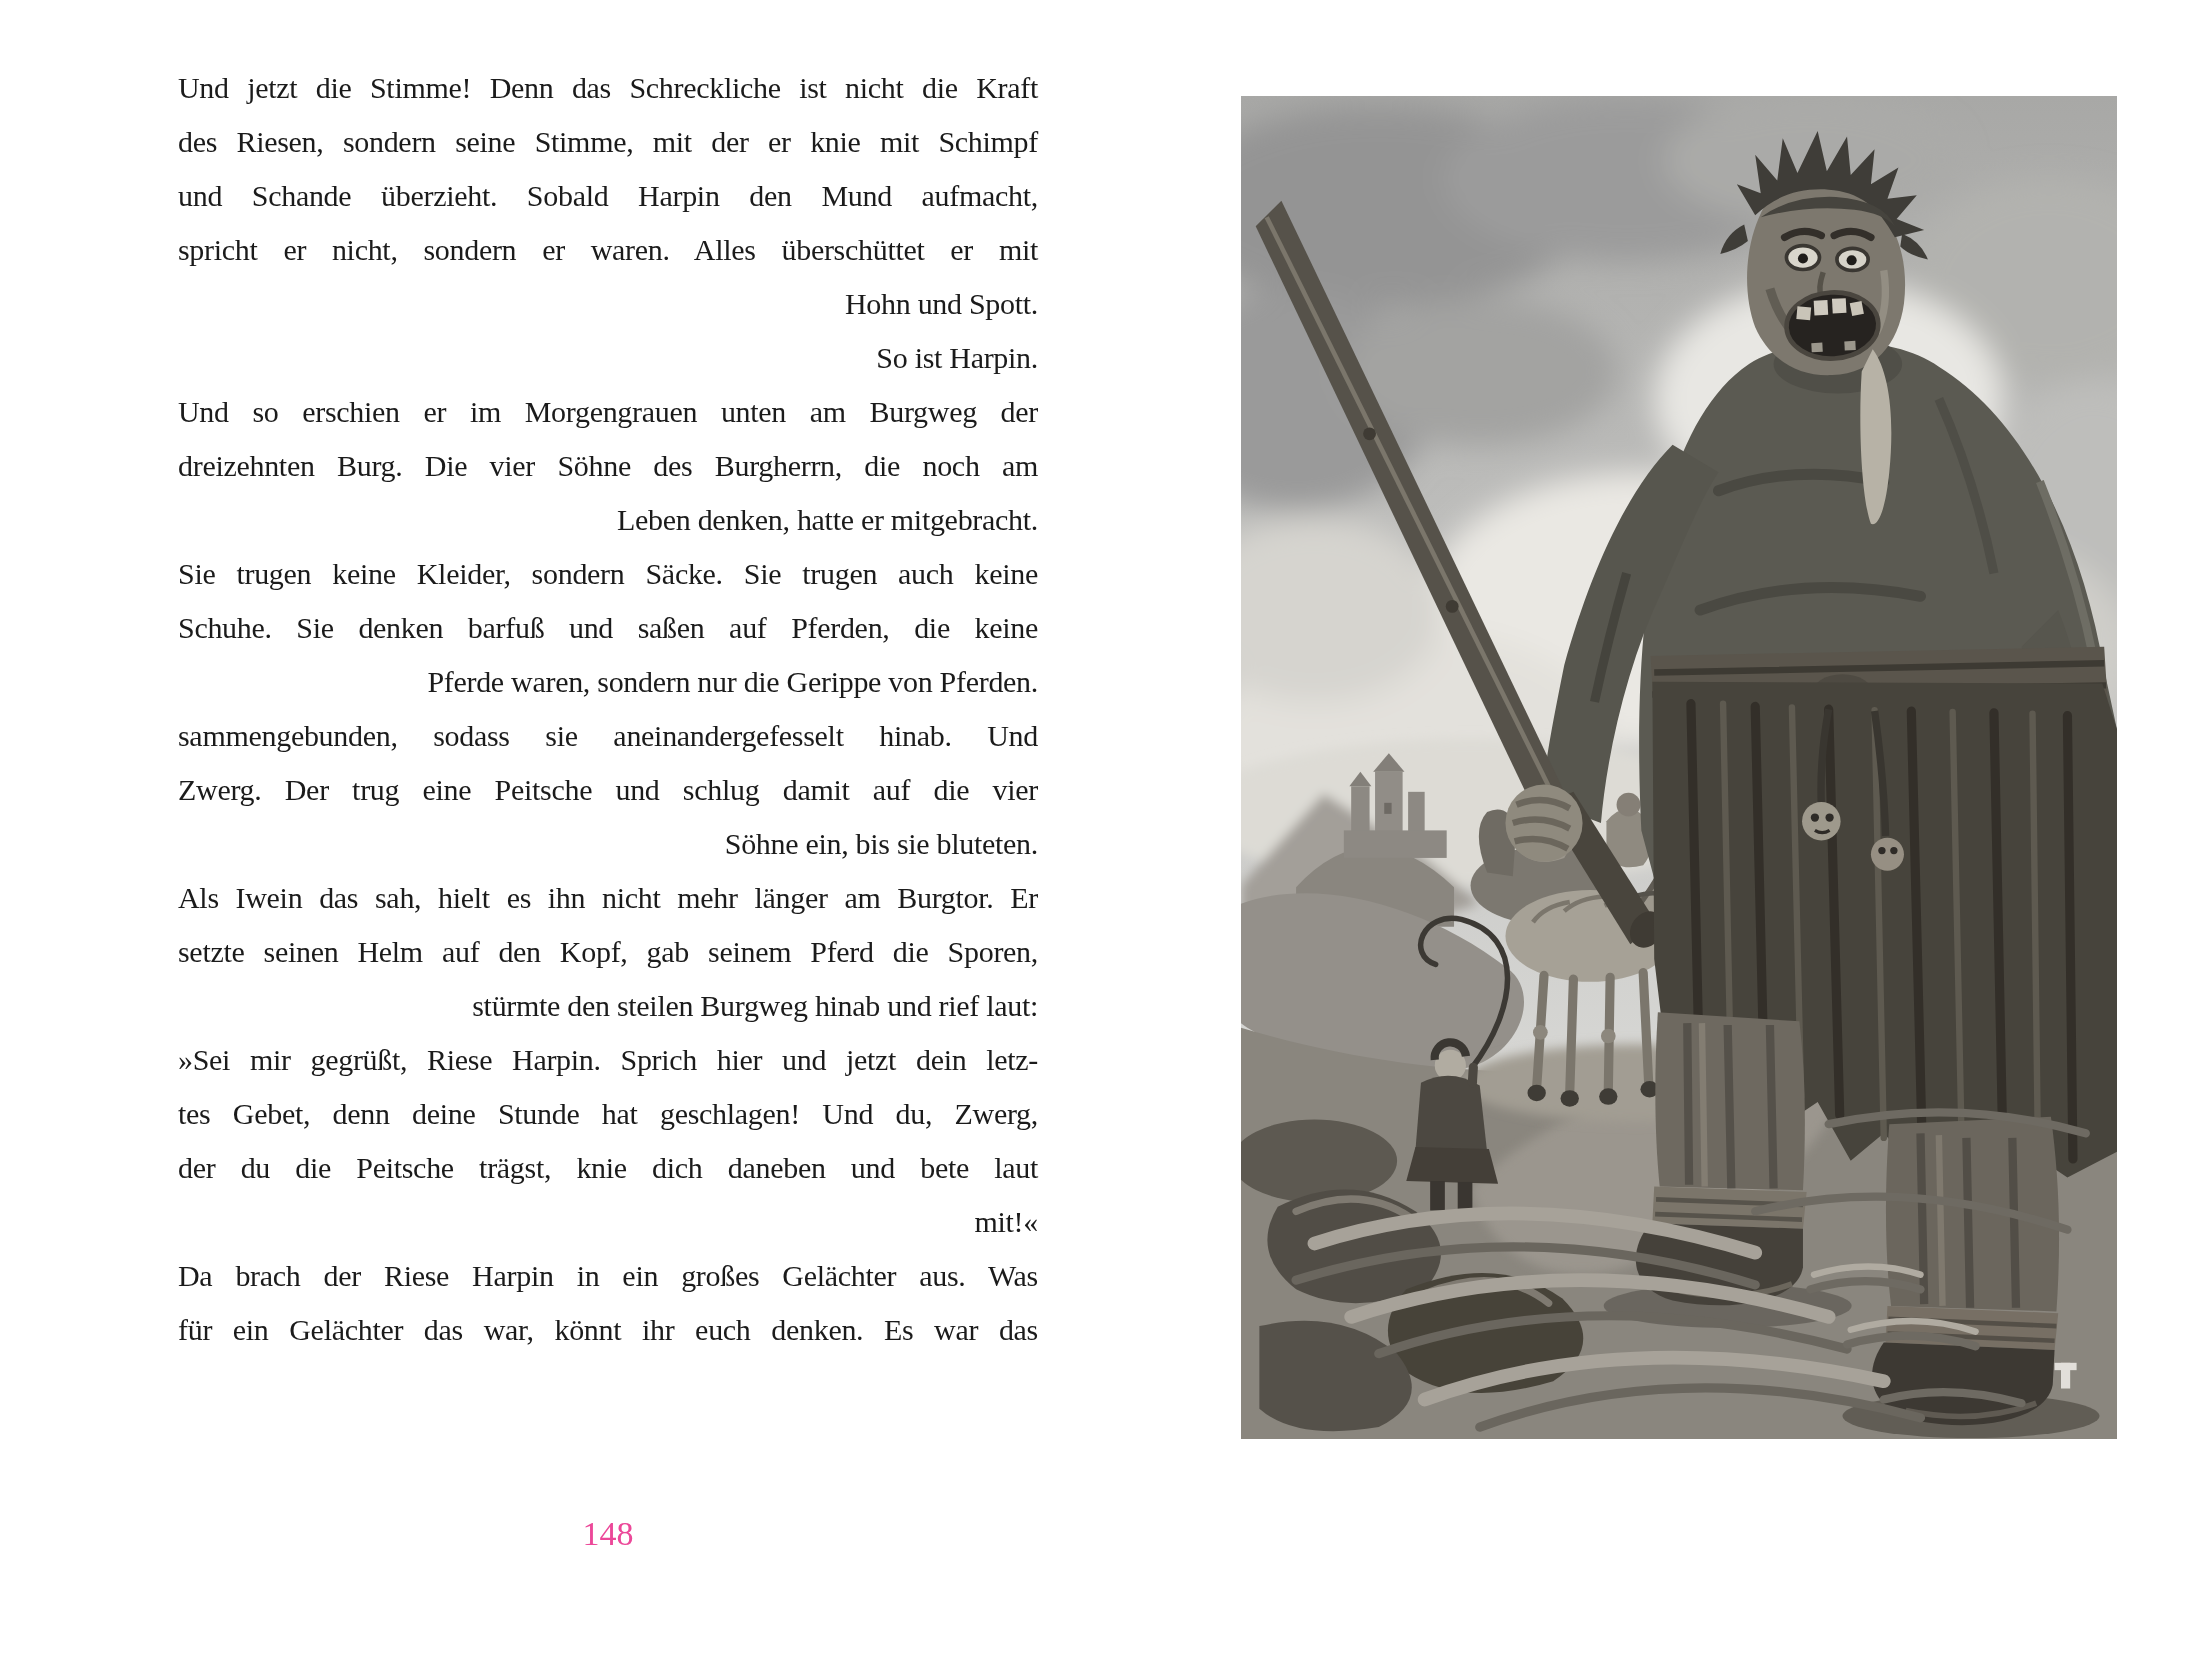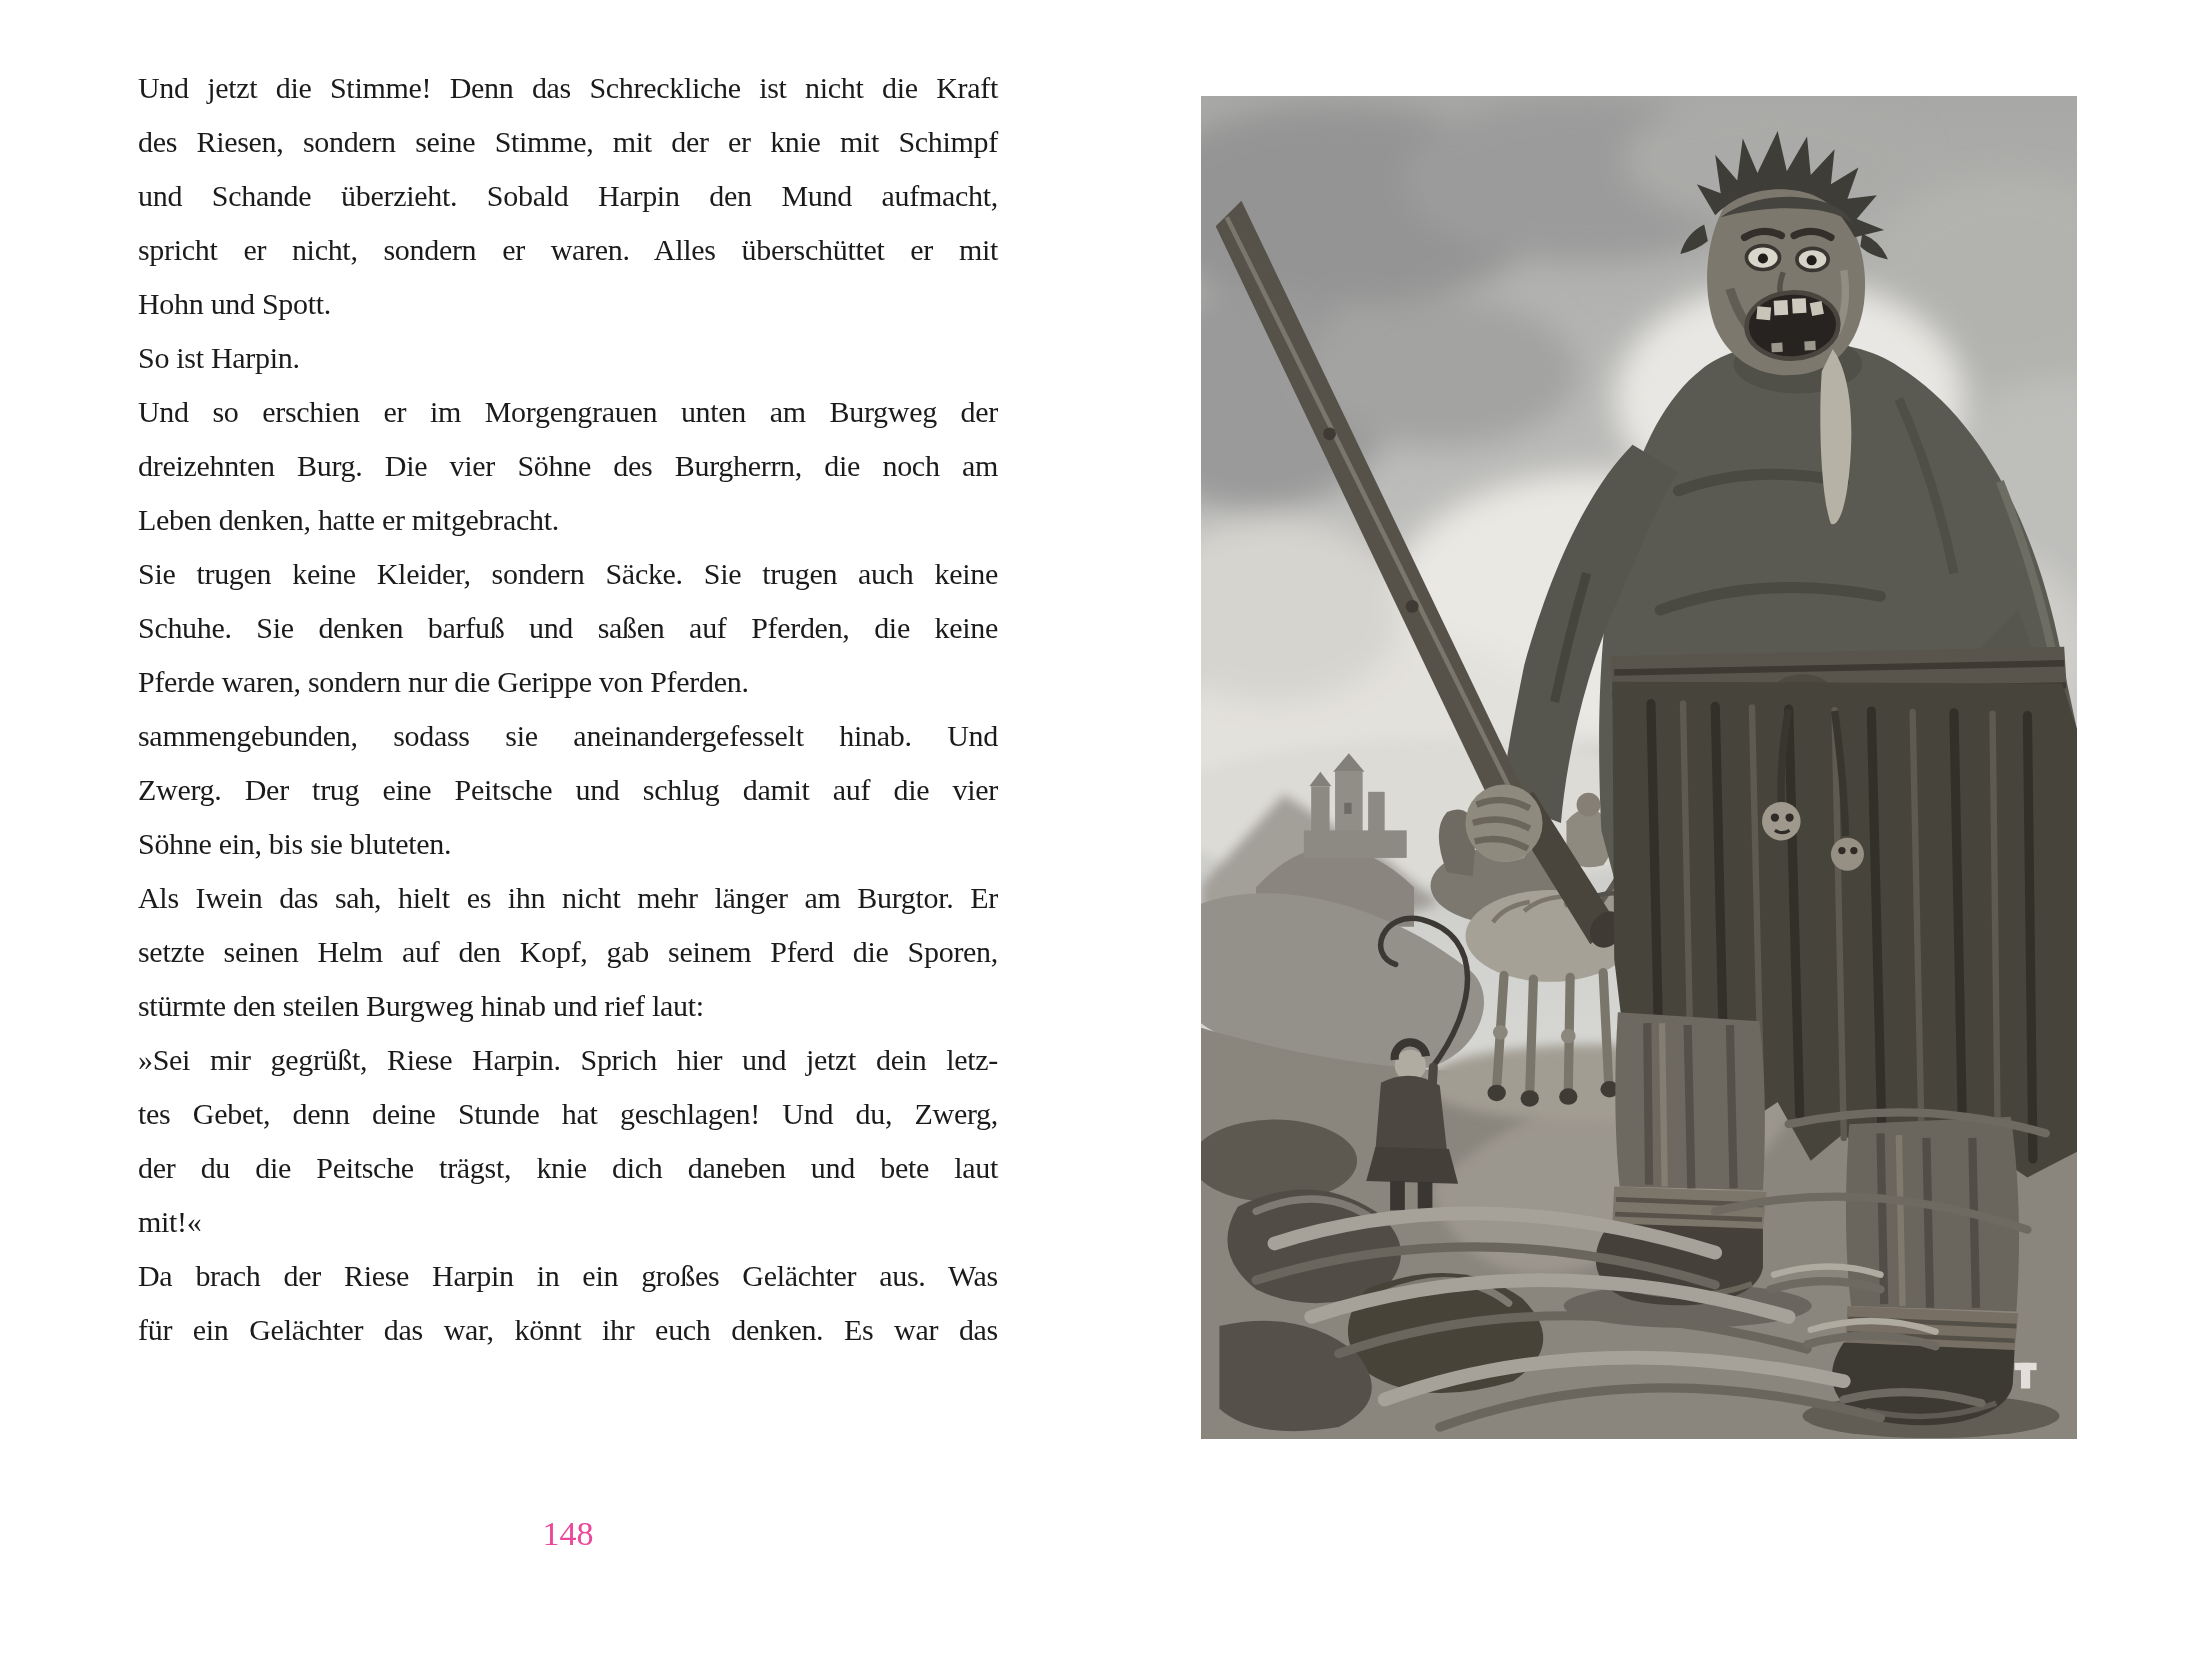--- a/index.html
+++ b/index.html
@@ -3,27 +3,27 @@
 <meta charset="utf-8">
 <style>
   html,body{margin:0;padding:0;}
   body{
     width:2204px;height:1675px;
     background:#ffffff;
     position:relative;
     font-family:"Liberation Serif", serif;
     overflow:hidden;
   }
-  .spread{position:absolute;inset:0;}
+  .spread{position:absolute;inset:0;margin-left:40px;}
   .text-col{
     position:absolute;left:138px;top:61px;width:860px;
     font-size:30px;line-height:54px;color:#1b1b1b;
     letter-spacing:-0.3px;
   }
-  .line{white-space:nowrap;height:54px;text-align:left;}
+  .line{white-space:nowrap;height:54px;text-align:right;}
   .line.j{text-align:justify;text-align-last:justify;}
   .pagenum{
     position:absolute;left:138px;top:1515px;width:860px;
     text-align:center;font-size:34px;color:#ec4899;
   }
   .illu{
     position:absolute;left:1201px;top:96px;width:876px;height:1343px;
     background:#c6c6c4;
   }
   .illu svg{width:100%;height:100%;display:block;}

